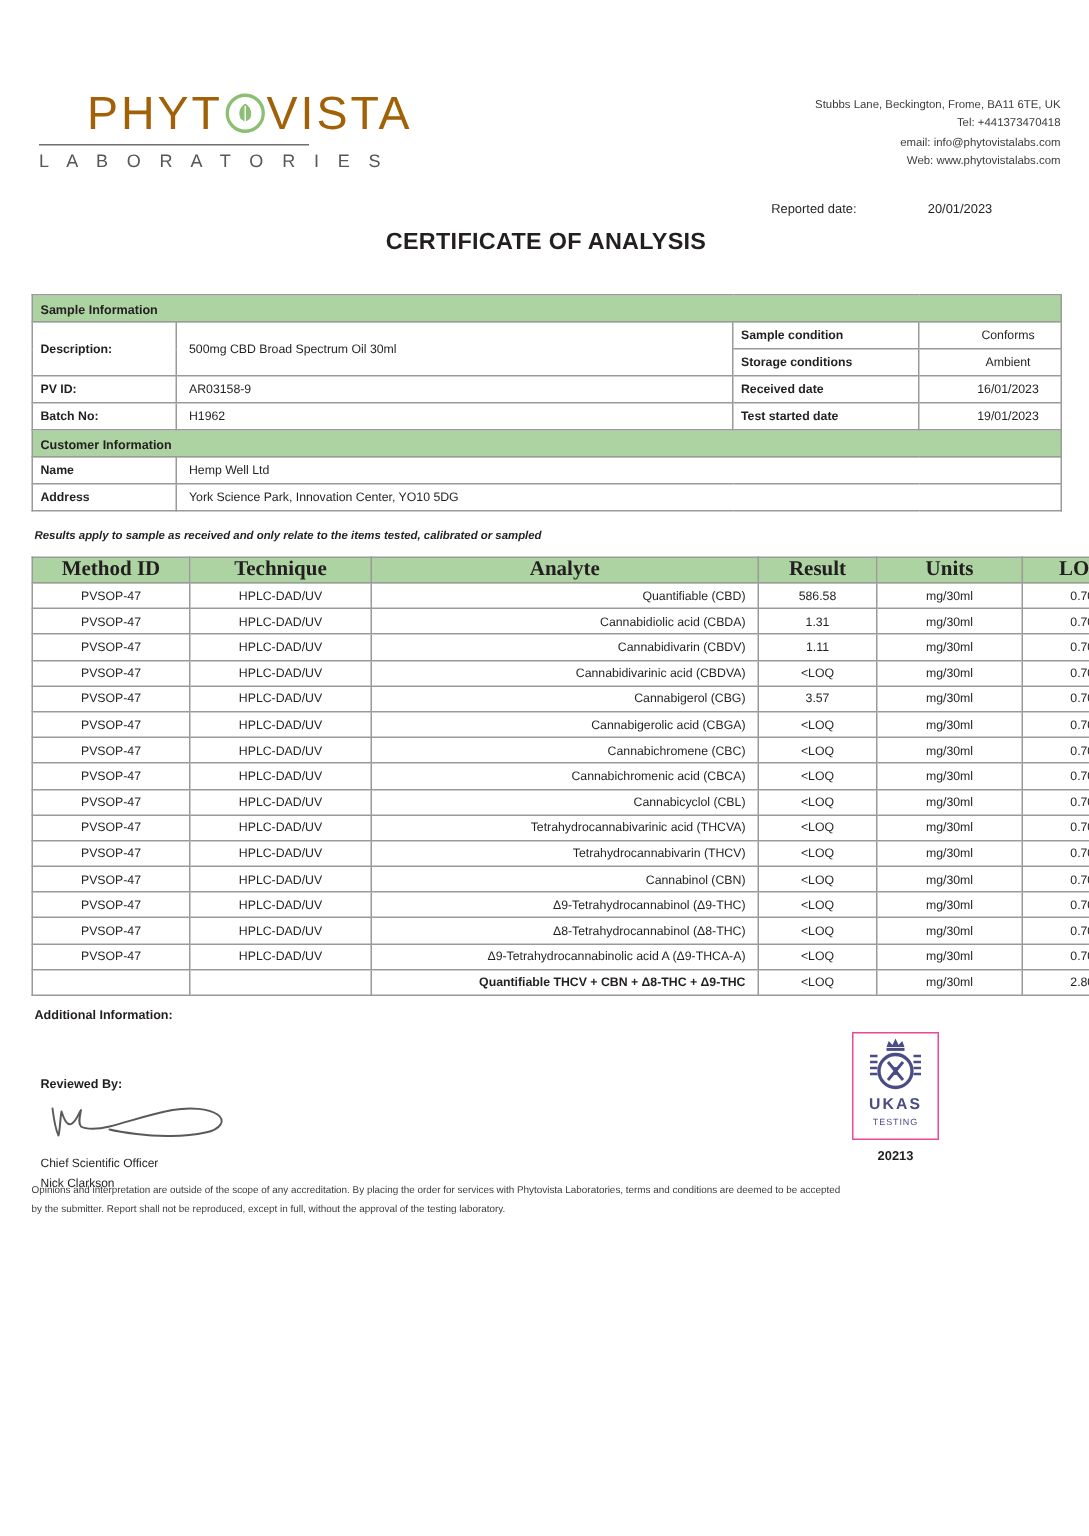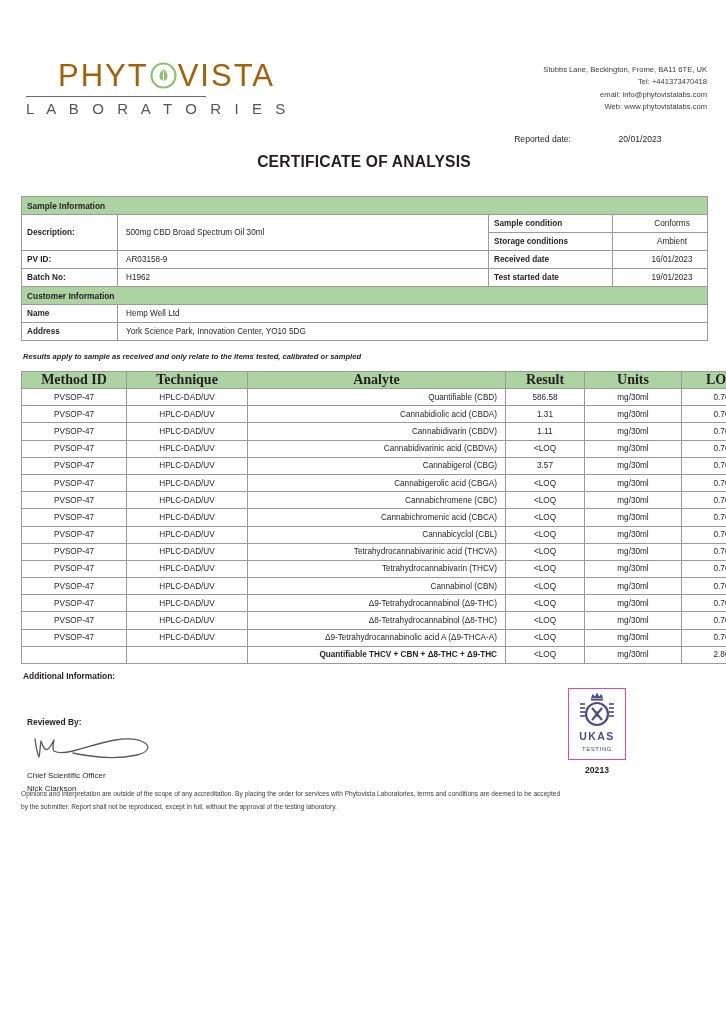--- a/index.html
+++ b/index.html
@@ -62,21 +62,21 @@
     flex: 0 0 auto;
   }
   .leaf-mark svg { display: block; }
   .logo-rule {
     width: 180px;
     height: 1px;
     background: #6e6e6e;
     margin: 4px 0 3px 2px;
   }
   .logo-sub {
-    font-size: 15px;
+    font-size: 12px;
     letter-spacing: 4.6px;
     color: #55565a;
     white-space: pre;
     margin-left: 2px;
   }
   .contact {
     position: absolute;
     right: 0;
     top: 6px;
     text-align: right;

